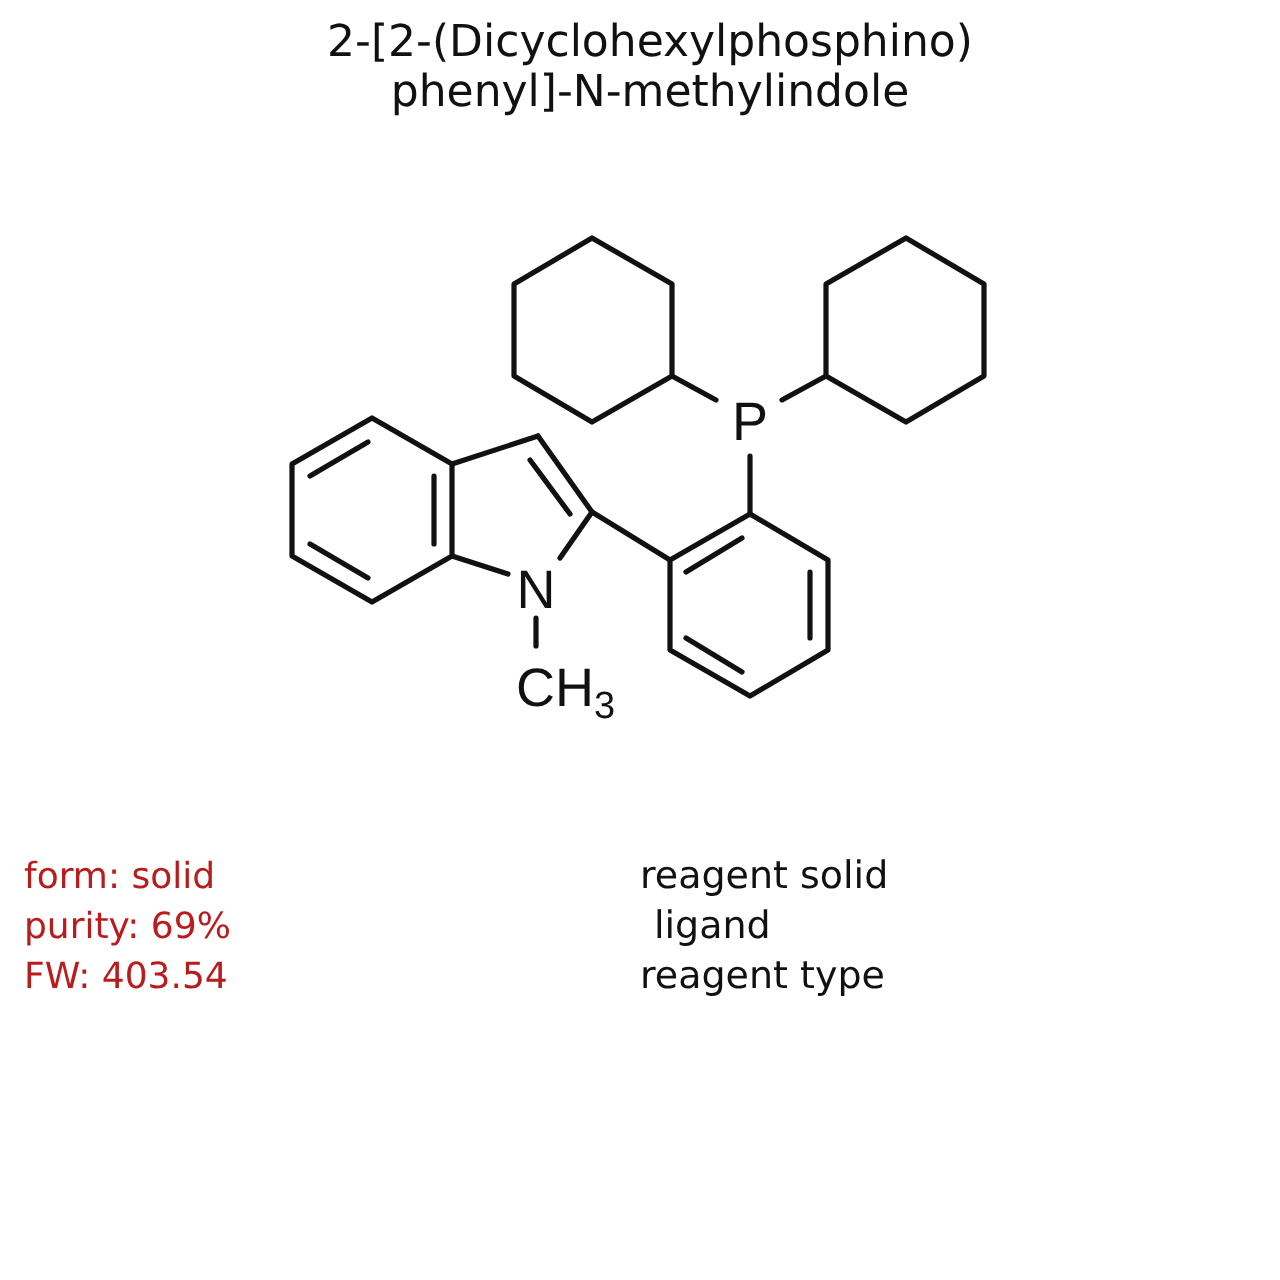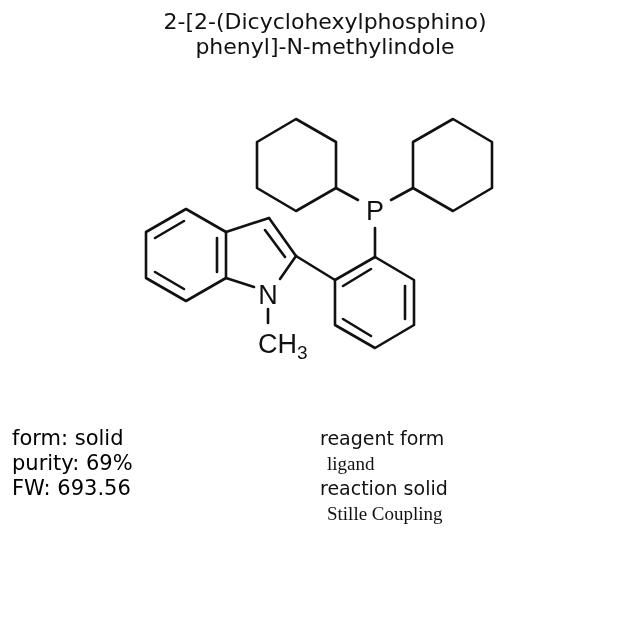--- a/index.html
+++ b/index.html
@@ -31,35 +31,35 @@
       left: 0;
       top: 0;
       width: 640px;
       height: 640px;
     }
     .props-left {
       position: absolute;
       left: 12px;
       top: 426px;
       font-family: "DejaVu Sans", sans-serif;
-      font-size: 21px;
+      font-size: 18px;
       line-height: 25px;
-      color: #000000;
+      color: #b91c1c;
     }
     .props-right {
       position: absolute;
       left: 320px;
       top: 426px;
       font-family: "DejaVu Sans", sans-serif;
       font-size: 19px;
       line-height: 25px;
       color: #111111;
     }
     .prop-line { white-space: pre; }
-    .indent { padding-left: 7px; font-family: Liberation Serif, serif; }
+    .indent { padding-left: 7px; }
   </style>
 </head>
 <body>
 
 <div class="title">
   <div>2-[2-(Dicyclohexylphosphino)</div>
   <div>phenyl]-N-methylindole</div>
 </div>
 
 <svg class="structure" viewBox="0 0 640 640" xmlns="http://www.w3.org/2000/svg">
@@ -99,21 +99,20 @@
     <text x="268" y="304" font-size="27" text-anchor="middle">N</text>
     <text x="258" y="353" font-size="27">
       <tspan>CH</tspan><tspan font-size="19" dy="6">3</tspan>
     </text>
   </g>
 </svg>
 
 <div class="props-left">
   <div class="prop-line">form: solid</div>
   <div class="prop-line">purity: 69%</div>
-  <div class="prop-line">FW: 693.56</div>
+  <div class="prop-line">FW: 403.54</div>
 </div>
 
 <div class="props-right">
-  <div class="prop-line">reagent form</div>
+  <div class="prop-line">reagent solid</div>
   <div class="prop-line indent">ligand</div>
-  <div class="prop-line">reaction solid</div>
-  <div class="prop-line indent">Stille Coupling</div>
+  <div class="prop-line">reagent type</div>
 </div>
 
 </body></html>

